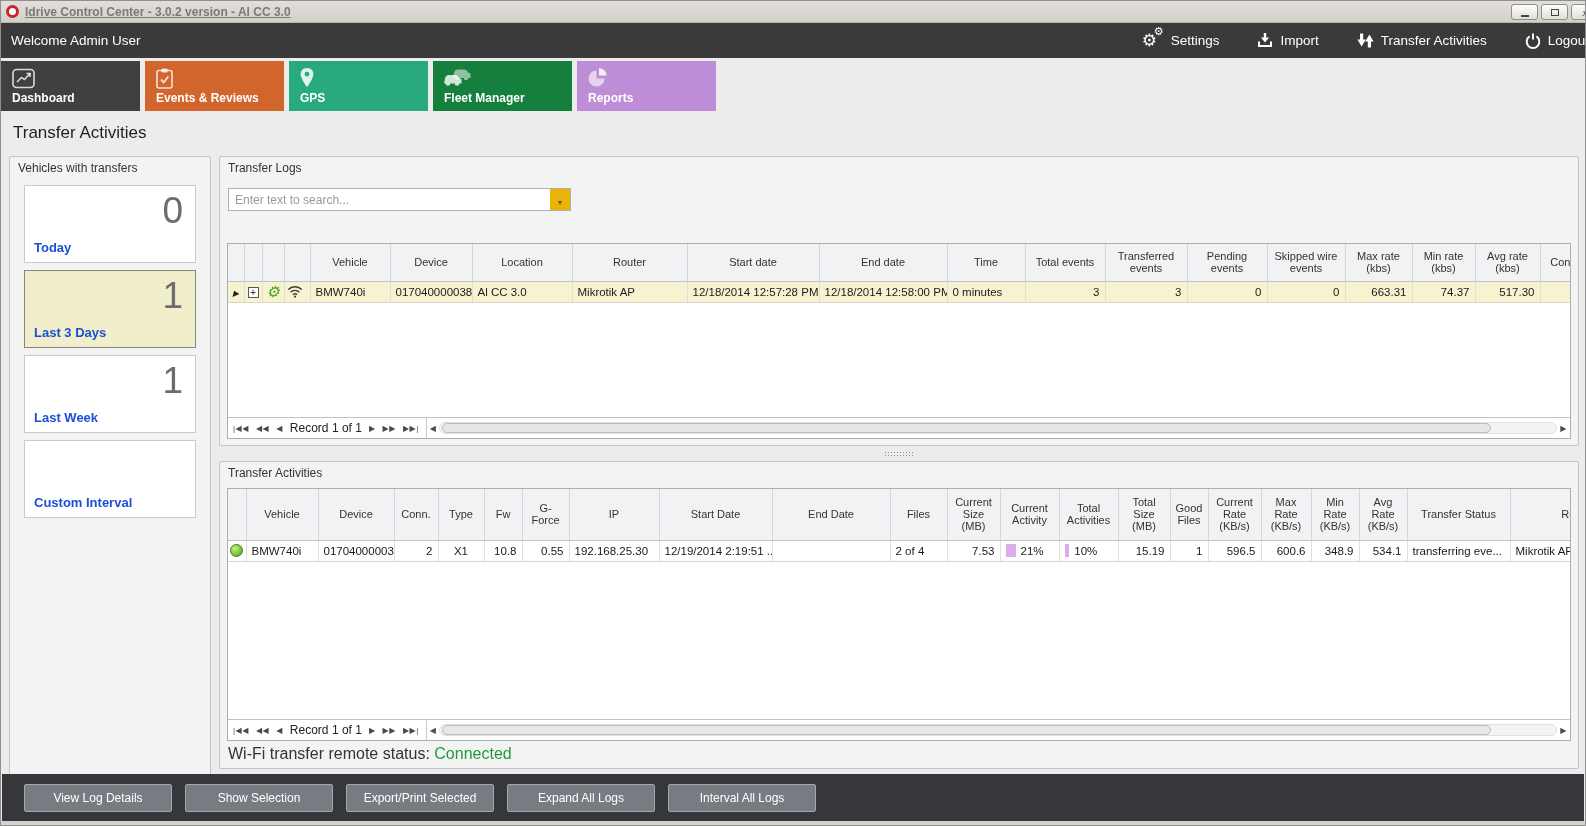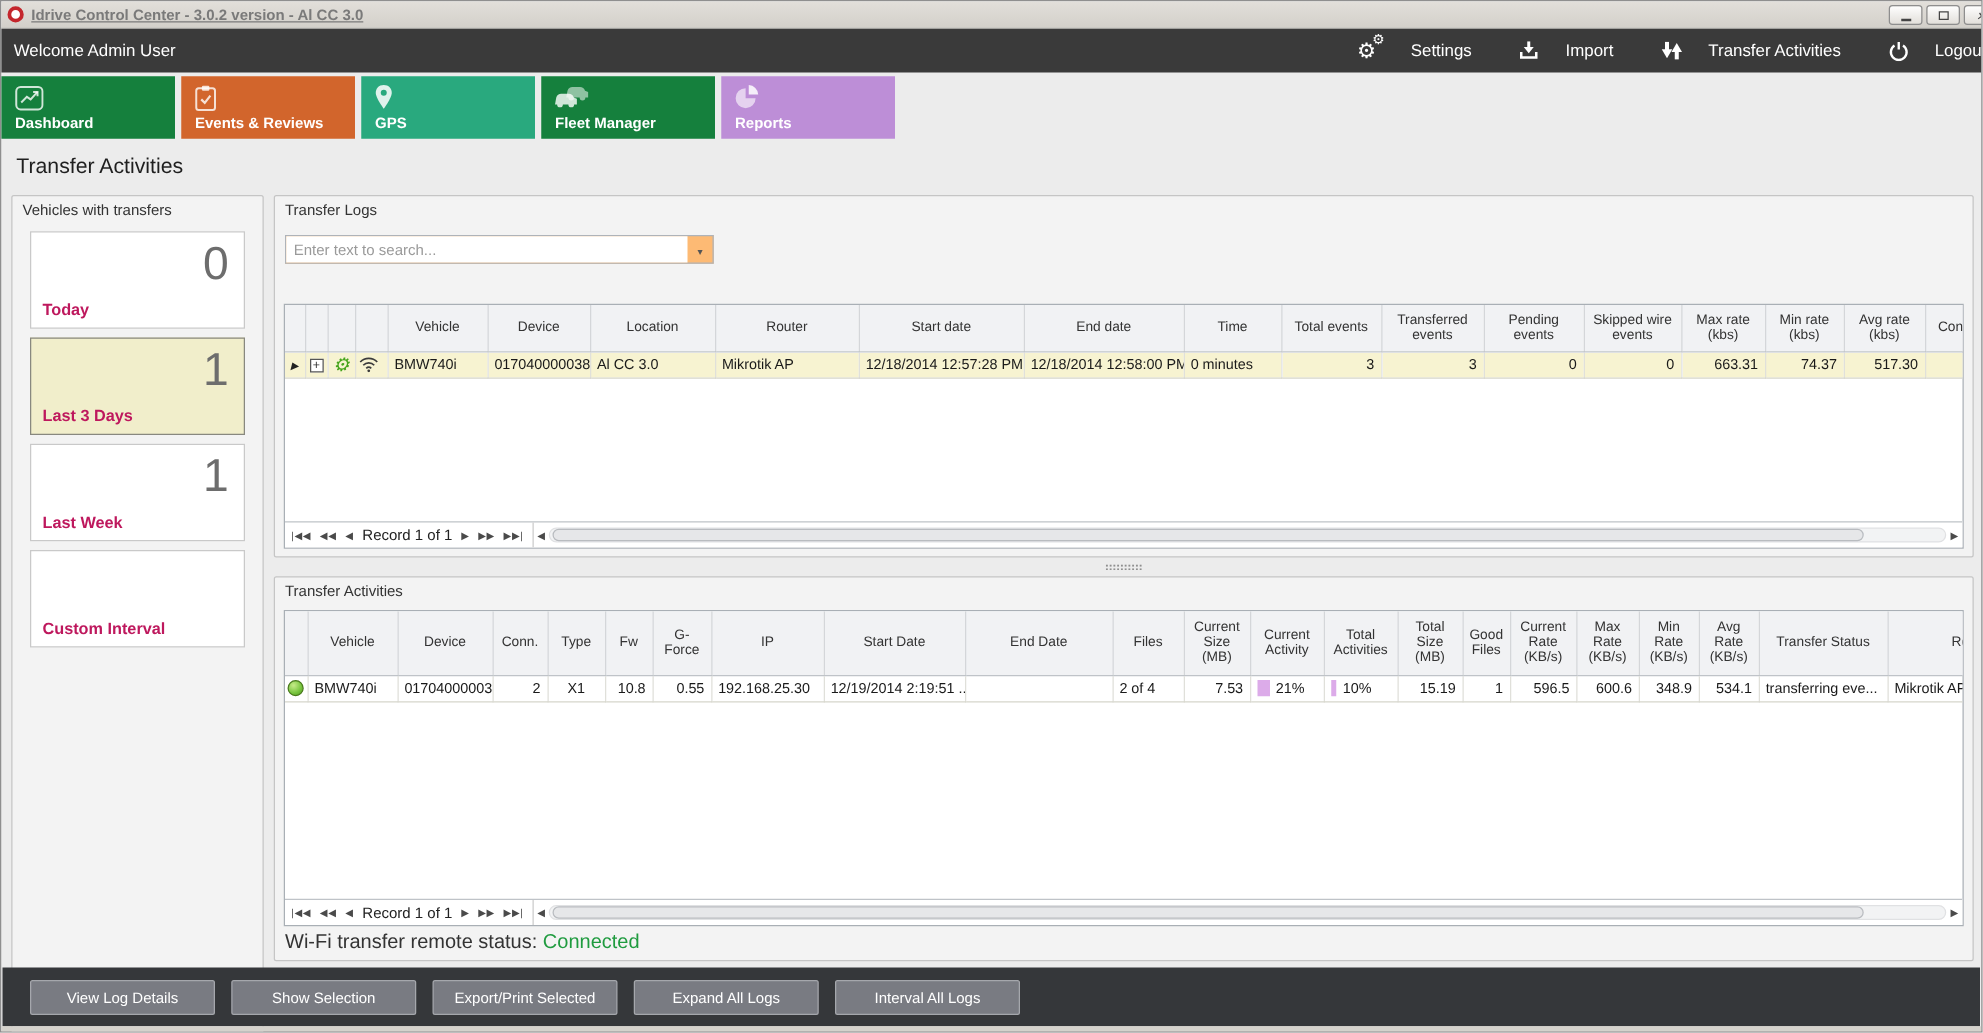--- a/index.html
+++ b/index.html
@@ -20,21 +20,21 @@
     justify-content:center; }
   .glyph-min { width:8px; height:2px; background:#444; margin-top:7px; }
   .glyph-max { width:8px; height:7px; border:1.5px solid #444; }
   .glyph-close::before { content:"✕"; font-size:9px; color:#444; }
 
   
   #topbar { position:absolute; left:0; top:22px; width:100%; height:35px; background:#3a3a3a;
     display:flex; align-items:center; padding:0 10px; color:#fff; }
   .welcome { font-size:13.5px; }
   .topbar-actions { margin-left:auto; margin-right:-14px; display:flex; align-items:center; gap:38px; }
-  .tb-action { display:flex; align-items:center; gap:21px; cursor:default; }
+  .tb-action { display:flex; align-items:center; gap:7px; cursor:default; }
   .tb-action .lbl { font-size:13.5px; color:#fff; white-space:nowrap; }
   .gears { position:relative; width:22px; height:18px; }
   .gears::before { content:"⚙"; position:absolute; left:0; top:-2px; font-size:17px; color:#fff; }
   .gears::after { content:"⚙"; position:absolute; right:0; top:-7px; font-size:11px; color:#fff; }
 
   
   #tabs { position:absolute; left:0; top:60px; display:flex; gap:5px; }
   .tab { width:139px; height:50px; position:relative; color:#fff; }
   .tab-icon { position:absolute; left:11px; top:7px; }
   .tab-label { position:absolute; left:11px; bottom:6px; font-size:12px; font-weight:bold; white-space:nowrap; }
@@ -47,28 +47,28 @@
 
   
   .panel { position:absolute; background:#f3f3f3; border:1px solid #c5c5c5; border-radius:2px; }
   .panel-header { height:22px; font-size:12px; color:#333; padding:4px 8px 0; }
 
   #sidebar-panel { left:8px; top:155px; width:202px; height:780px; }
   .cards { padding:6px 14px; }
   .card { height:78px; background:#fff; border:1px solid #c9c9c9; margin-bottom:7px;
     position:relative; cursor:default; }
   .card .val { position:absolute; right:12px; top:4px; font-size:37px; color:#6d6d6d; }
-  .card .lab { position:absolute; left:9px; bottom:7px; font-size:13px; font-weight:bold; color:#be185d; }
+  .card .lab { position:absolute; left:9px; bottom:7px; font-size:13px; font-weight:bold; color:#1d4ed8; }
   .card.selected { background:#f1eecb; border:1px solid #88887f; }
 
   #logs-panel { left:218px; top:155px; width:1360px; height:290px; }
   #activities-panel { left:218px; top:460px; width:1360px; height:308px; }
 
   .logs-toolbar { padding:9px 8px 8px; }
-  .combo { display:flex; width:343px; height:23px; background:#fdba74; border:1px solid #aeb3b9; }
+  .combo { display:flex; width:343px; height:23px; background:#eab308; border:1px solid #aeb3b9; }
   .combo input { flex:1; border:none; outline:none; font-size:12px; padding:0 6px; color:#333;
     font-family:"Liberation Sans", sans-serif; }
   .combo input::placeholder { color:#9a9a9a; }
   .combo-btn { width:20px; display:flex; align-items:center; justify-content:center; }
   .i-down::before { content:"▼"; font-size:7px; color:#555; }
 
   .grid { position:absolute; left:7px; right:7px; bottom:6px; border:1px solid #a9afb5;
     background:#fff; display:flex; flex-direction:column; overflow:hidden; }
   #logs-panel .grid { top:86px; }
   #activities-panel .grid { top:26px; bottom:27px; }
@@ -184,21 +184,21 @@
             <path d="M4.6 3.4a6.3 6.3 0 1 0 6.8 0"></path>
             <line x1="8" y1="0.5" x2="8" y2="6.5"></line>
           </svg>
       </span>
       <span class="lbl">Logout</span>
     </span>
   </span>
 </div>
 
 <div id="tabs">
-  <div class="tab" style="background: #15803d; padding-left: 43px;">
+  <div class="tab" style="background: #404040; padding-left: 43px;">
     <span class="tab-icon">
       <svg width="23" height="21" viewBox="0 0 23 21" fill="none" stroke="rgba(255,255,255,.8)" stroke-width="1.6">
           <rect x="1" y="1.5" width="21" height="18" rx="3.5"></rect>
           <polyline points="5,14 9.5,9.5 12.5,11.5 18,5.5"></polyline>
           <polyline points="14.5,5.5 18,5.5 18,9"></polyline>
         </svg>
     </span>
     <span class="tab-label">Dashboard</span>
   </div>
   <div class="tab" style="background: rgb(210, 101, 44);">

